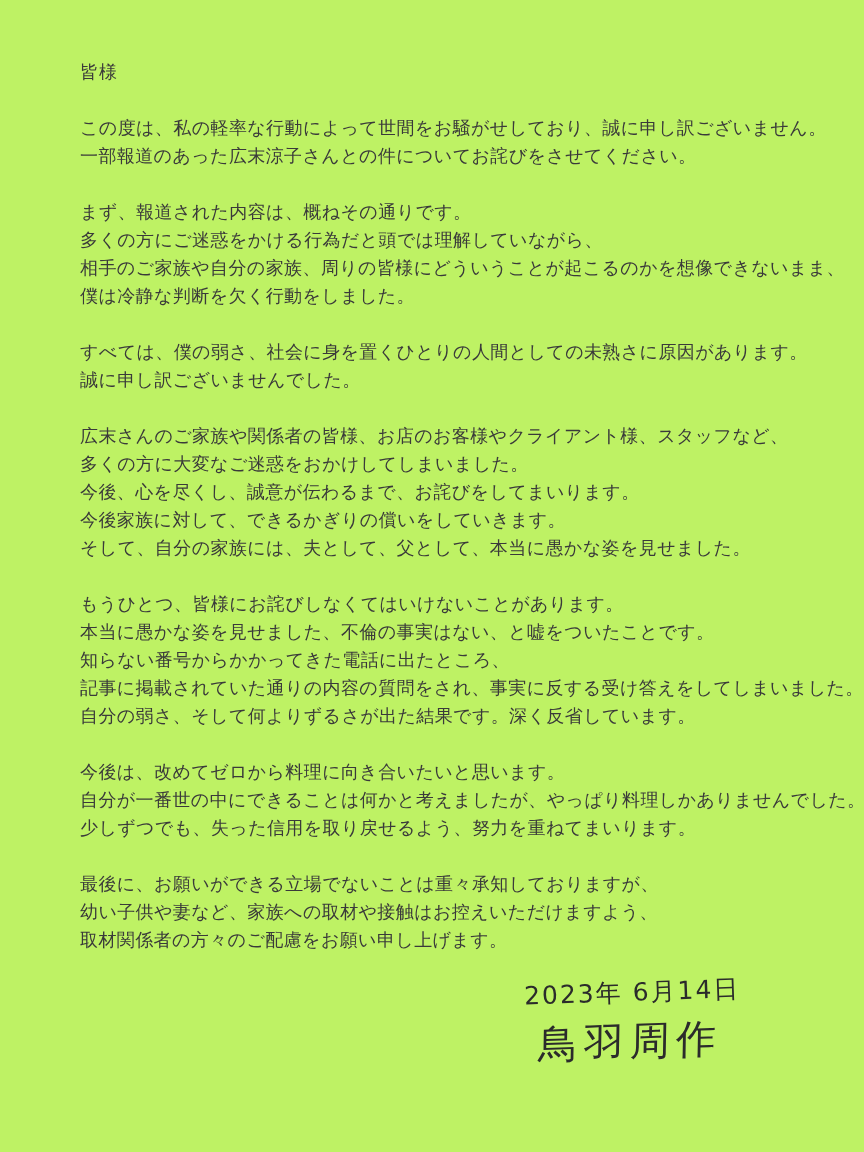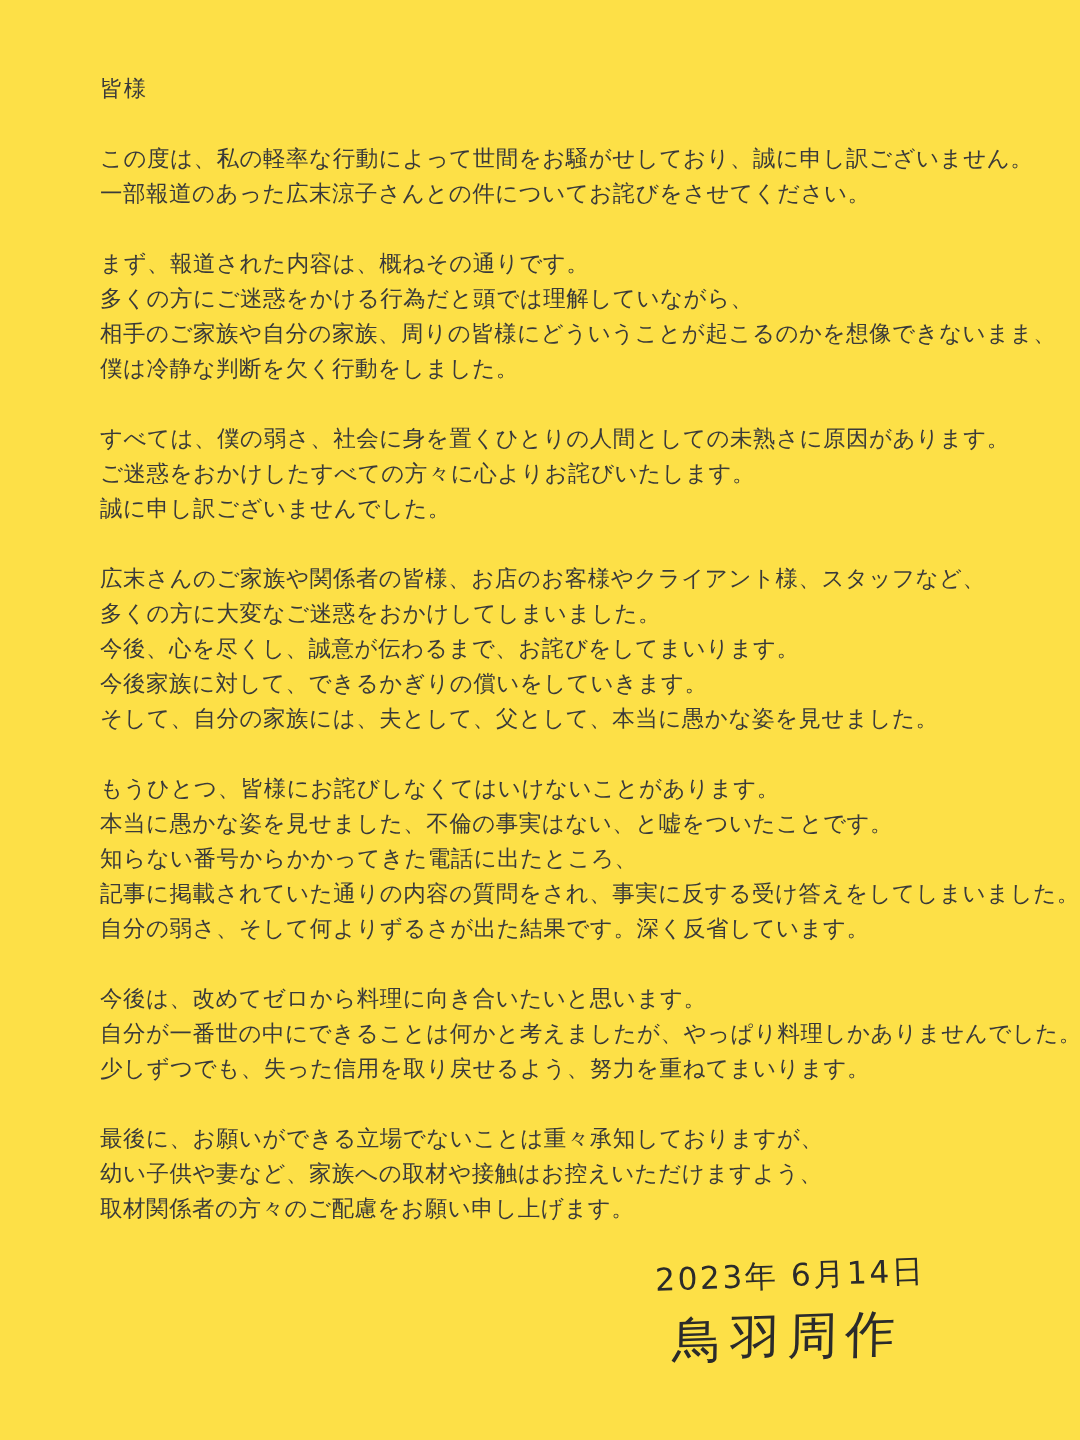--- a/index.html
+++ b/index.html
@@ -4,21 +4,21 @@
 <style>
   html, body {
     margin: 0;
     padding: 0;
     background: #ffffff;
   }
   .page {
     position: relative;
     width: 864px;
     height: 1152px;
-    background: #fde047;
+    background: #bef264;
     color: #3a3a3a;
     font-family: "DejaVu Serif", "Liberation Serif", serif;
     overflow: hidden;
   }
   .content {
     padding: 58px 58px 0 80px;
   }
   .greeting {
     font-size: 18px;
     line-height: 28px;
@@ -73,21 +73,20 @@
 
     <div class="para">
       <div class="line">まず、報道された内容は、概ねその通りです。</div>
       <div class="line">多くの方にご迷惑をかける行為だと頭では理解していながら、</div>
       <div class="line">相手のご家族や自分の家族、周りの皆様にどういうことが起こるのかを想像できないまま、</div>
       <div class="line">僕は冷静な判断を欠く行動をしました。</div>
     </div>
 
     <div class="para">
       <div class="line">すべては、僕の弱さ、社会に身を置くひとりの人間としての未熟さに原因があります。</div>
-      <div class="line">ご迷惑をおかけしたすべての方々に心よりお詫びいたします。</div>
       <div class="line">誠に申し訳ございませんでした。</div>
     </div>
 
     <div class="para">
       <div class="line">広末さんのご家族や関係者の皆様、お店のお客様やクライアント様、スタッフなど、</div>
       <div class="line">多くの方に大変なご迷惑をおかけしてしまいました。</div>
       <div class="line">今後、心を尽くし、誠意が伝わるまで、お詫びをしてまいります。</div>
       <div class="line">今後家族に対して、できるかぎりの償いをしていきます。</div>
       <div class="line">そして、自分の家族には、夫として、父として、本当に愚かな姿を見せました。</div>
     </div>

